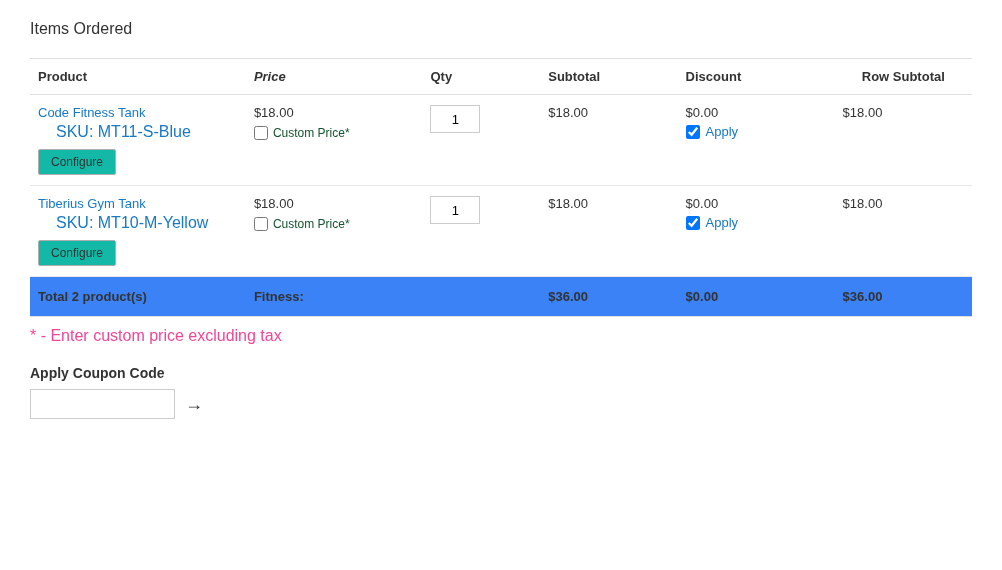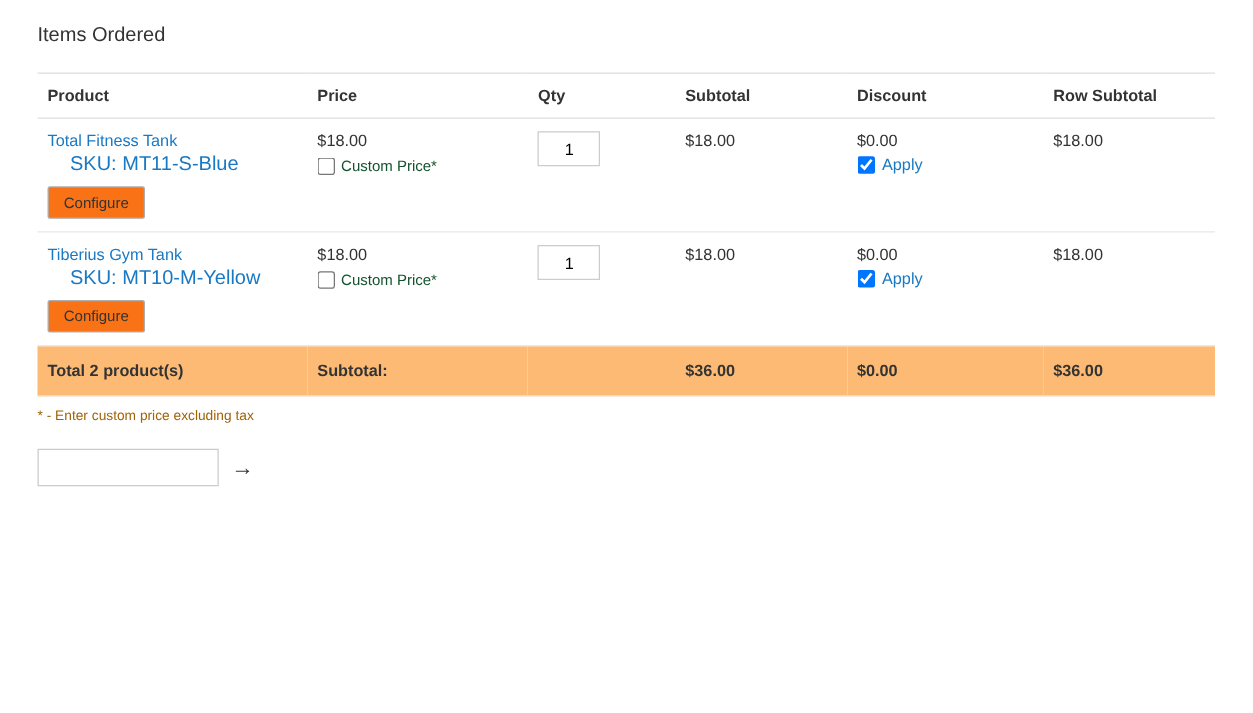--- a/index.html
+++ b/index.html
@@ -35,21 +35,21 @@
       color: #333;
     }
     tbody tr {
       border-bottom: 1px solid #e8e8e8;
     }
     tbody td {
       padding: 10px 8px;
       vertical-align: top;
     }
     tfoot tr {
-      background: #fdba74;
+      background: #3b82f6;
       border-top: 1px solid #ddd;
       border-bottom: 1px solid #ddd;
     }
     tfoot td {
       padding: 12px 8px;
       font-weight: bold;
     }
     .product-link {
       color: #1979c3;
       text-decoration: none;
@@ -57,21 +57,21 @@
       margin-bottom: 3px;
     }
     .sku {
       color: #1979c3;
       font-size: 16px;
       margin-left: 18px;
     }
     .configure-btn {
       margin-top: 8px;
       padding: 5px 12px;
-      background: #f97316;
+      background: #14b8a6;
       border: 1px solid #adadad;
       color: #333;
       cursor: pointer;
       font-size: 12px;
       border-radius: 2px;
     }
     .qty-input {
       width: 50px;
       height: 28px;
       border: 1px solid #ccc;
@@ -108,22 +108,22 @@
       width: 14px;
       height: 14px;
       cursor: pointer;
     }
     .apply-label {
       color: #1979c3;
       font-size: 13px;
       cursor: pointer;
     }
     .footnote {
-      font-size: 11px;
-      color: #a16207;
+      font-size: 16px;
+      color: #ec4899;
       margin-top: 8px;
       margin-bottom: 20px;
     }
     .coupon-section {
       margin-top: 10px;
     }
     .coupon-label {
       font-size: 14px;
       font-weight: bold;
       margin-bottom: 8px;
@@ -145,46 +145,46 @@
     .arrow-btn {
       background: none;
       border: none;
       cursor: pointer;
       font-size: 18px;
       color: #333;
       padding: 0;
       line-height: 1;
     }
     .col-product { width: 22%; margin-left: 44px; }
-    .col-price { width: 18%; }
+    .col-price { width: 18%; font-style: italic; }
     .col-qty { width: 12%; }
     .col-subtotal { width: 14%; }
     .col-discount { width: 16%; }
-    .col-rowsubtotal { width: 14%; }
+    .col-rowsubtotal { width: 14%; text-align: center; }
   </style>
 </head>
 <body>
 
 <h2>Items Ordered</h2>
 
 <table>
   <thead>
     <tr>
       <th class="col-product">Product</th>
       <th class="col-price">Price</th>
       <th class="col-qty">Qty</th>
       <th class="col-subtotal">Subtotal</th>
       <th class="col-discount">Discount</th>
       <th class="col-rowsubtotal">Row Subtotal</th>
     </tr>
   </thead>
   <tbody id="table-body">
   <tr>
       <td>
-        <a href="#" class="product-link">Total Fitness Tank</a>
+        <a href="#" class="product-link">Code Fitness Tank</a>
         <span class="sku">SKU: MT11-S-Blue</span>
         <button class="configure-btn">Configure</button>
       </td>
       <td>
         <span>$18.00</span>
         <div class="custom-price-row">
           <input type="checkbox" style="">
           <span class="custom-price-label">Custom Price*</span>
         </div>
       </td>
@@ -236,29 +236,30 @@
         </div>
       </td>
       <td>
         <span>$18.00</span>
       </td>
     </tr>
     </tbody>
   <tfoot>
     <tr>
       <td>Total 2 product(s)</td>
-      <td>Subtotal:</td>
+      <td>Fitness:</td>
       <td></td>
       <td>$36.00</td>
       <td>$0.00</td>
       <td>$36.00</td>
     </tr>
   </tfoot>
 </table>
 
 <p class="footnote">* - Enter custom price excluding tax</p>
 
 <div class="coupon-section">
+  <div class="coupon-label">Apply Coupon Code</div>
   <div class="coupon-row">
     <input type="text" class="coupon-input" id="coupon-field" style="">
     <button class="arrow-btn">→</button>
   </div>
 </div>
 
 </body></html>

